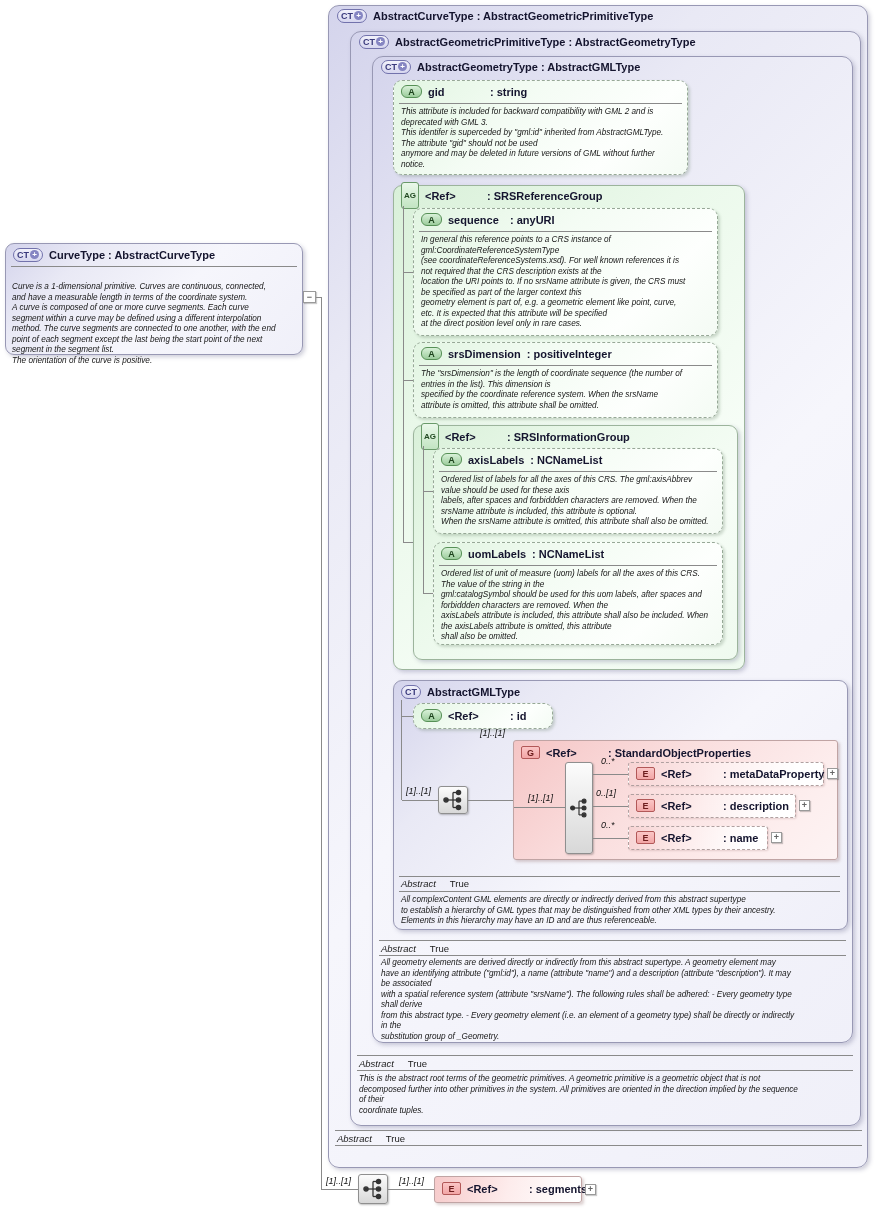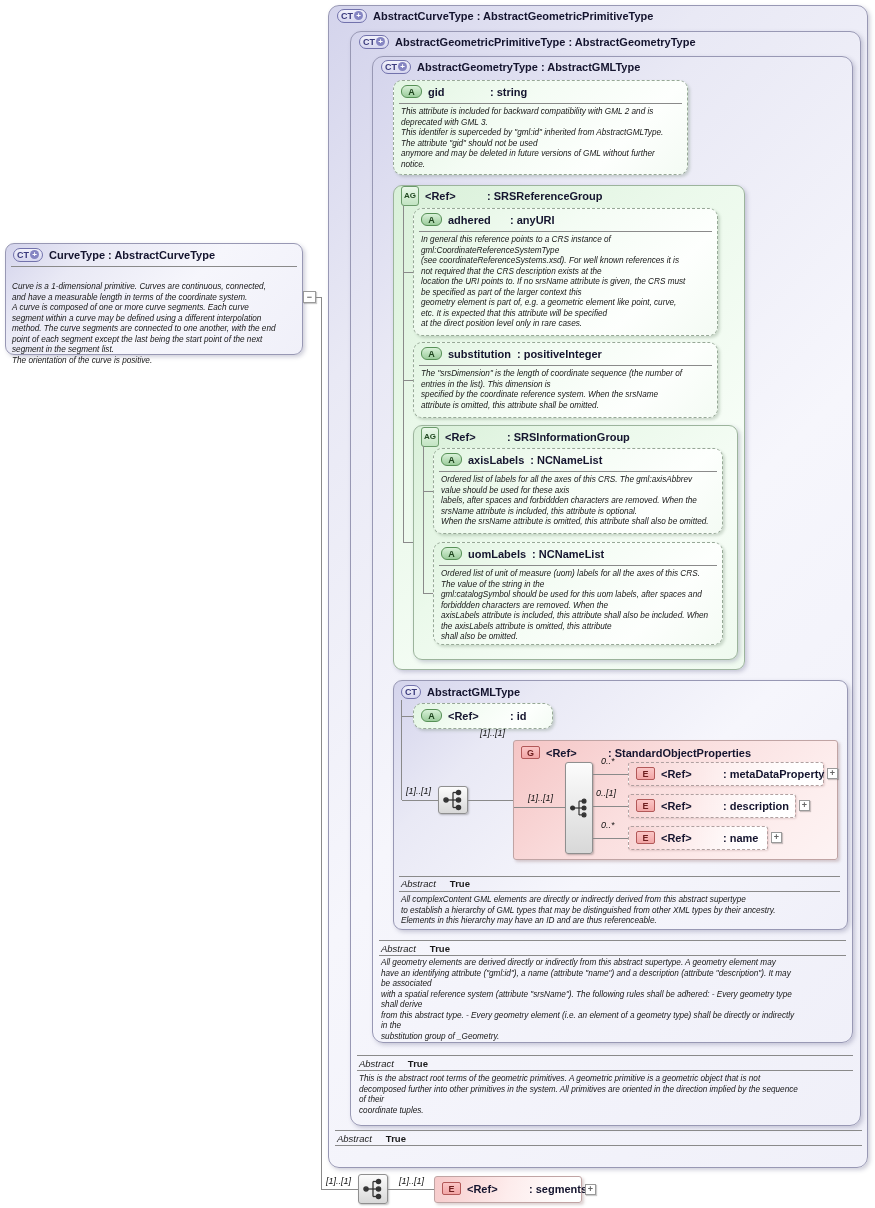--- a/index.html
+++ b/index.html
@@ -23,33 +23,33 @@
        font-weight:bold;font-size:11px;color:#14142e;white-space:nowrap;}
   .hdr .nm{display:inline-block;min-width:56px;}
   .bdg{display:inline-flex;align-items:center;justify-content:center;box-sizing:border-box;
        font-weight:bold;flex:none;}
   .bdg-ct{height:14px;padding:0 3px;border:1.5px solid #7272ac;border-radius:8px;
        background:linear-gradient(#f2f2fb,#d6d6ef);color:#3a3a7c;font-size:9px;gap:1px;}
   .bdg-ct .plus{width:9px;height:9px;border-radius:50%;background:#8585c2;color:#fff;
        font-size:8px;line-height:9px;text-align:center;font-weight:bold;}
   .bdg-a{width:21px;height:13px;border:1px solid #569056;border-radius:6px;
        background:linear-gradient(#d8f1d8,#9ccc9c);color:#1c421c;font-size:9px;}
-  .bdg-ag{height:20px;padding:0 2px;border:1px solid #6a9a6a;border-radius:3px;
+  .bdg-ag{height:27px;padding:0 2px;border:1px solid #6a9a6a;border-radius:3px;
        background:linear-gradient(#eaf8ea,#c2e4c2);color:#234a23;font-size:8px;}
   .bdg-g,.bdg-e{width:19px;height:13px;border:1px solid #b25858;border-radius:2px;
        background:linear-gradient(#fbc6c6,#f2a6a6);color:#6e1e1e;font-size:9px;}
   .note{position:absolute;font-style:italic;font-size:8.2px;line-height:10.5px;color:#161616;
        white-space:pre-line;}
   .hl,.vl{position:absolute;background:#8a8a8a;}
   .sep{position:absolute;background:#8a8a8a;height:1px;}
   .mult{position:absolute;font-style:italic;font-weight:normal;font-size:9px;color:#111;
        white-space:nowrap;}
   .absrow{position:absolute;font-size:9.5px;color:#1a1a1a;white-space:nowrap;}
   .absrow .lab{font-style:italic;}
-  .absrow .val{font-weight:bold;font-style:normal;margin-left:14px;}
+  .absrow .val{font-weight:normal;font-style:normal;margin-left:14px;}
   .seq{position:absolute;box-sizing:border-box;border:1px solid #8f8f8f;border-radius:3px;
        background:linear-gradient(#fcfcfc,#d8d8d8);box-shadow:1px 1px 2px rgba(0,0,0,.25);
        display:flex;align-items:center;justify-content:center;}
   .exp{position:absolute;width:11px;height:11px;box-sizing:border-box;border:1px solid #9a9a9a;
        background:#fff;color:#666;font-size:9px;line-height:9px;font-weight:bold;text-align:center;
        box-shadow:1px 1px 1px rgba(0,0,0,.2);}
 </style>
 </head>
 <body>
 
@@ -102,38 +102,38 @@
     <span>: SRSReferenceGroup</span>
   </div>
   <div class="vl" style="left:403px;top:206px;width:1px;height:336px;"></div>
   <div class="hl" style="left:403px;top:272px;width:10px;height:1px;"></div>
   <div class="hl" style="left:403px;top:380px;width:10px;height:1px;"></div>
   <div class="hl" style="left:403px;top:542px;width:10px;height:1px;"></div>
 
   <div class="box green-dash" style="left:413px;top:208px;width:305px;height:128px;"></div>
   <div class="hdr" style="left:421px;top:212px;">
     <span class="bdg bdg-a">A</span>
-    <span class="nm">adhered</span>
+    <span class="nm">sequence</span>
     <span>: anyURI</span>
   </div>
   <div class="sep" style="left:419px;top:231px;width:293px;"></div>
   <div class="note" style="left:421px;top:235px;width:292px;">In general this reference points to a CRS instance of
 gml:CoordinateReferenceSystemType
 (see coordinateReferenceSystems.xsd). For well known references it is
 not required that the CRS description exists at the
 location the URI points to. If no srsName attribute is given, the CRS must
 be specified as part of the larger context this
 geometry element is part of, e.g. a geometric element like point, curve,
 etc. It is expected that this attribute will be specified
 at the direct position level only in rare cases.</div>
 
   <div class="box green-dash" style="left:413px;top:342px;width:305px;height:76px;"></div>
   <div class="hdr" style="left:421px;top:346px;">
     <span class="bdg bdg-a">A</span>
-    <span class="nm">substitution</span>
+    <span class="nm">srsDimension</span>
     <span>: positiveInteger</span>
   </div>
   <div class="sep" style="left:419px;top:365px;width:293px;"></div>
   <div class="note" style="left:421px;top:369px;width:292px;">The "srsDimension" is the length of coordinate sequence (the number of
 entries in the list). This dimension is
 specified by the coordinate reference system. When the srsName
 attribute is omitted, this attribute shall be omitted.</div>
 
   <div class="box green-solid" style="left:413px;top:425px;width:325px;height:235px;"></div>
   <div class="hdr" style="left:421px;top:429px;">

